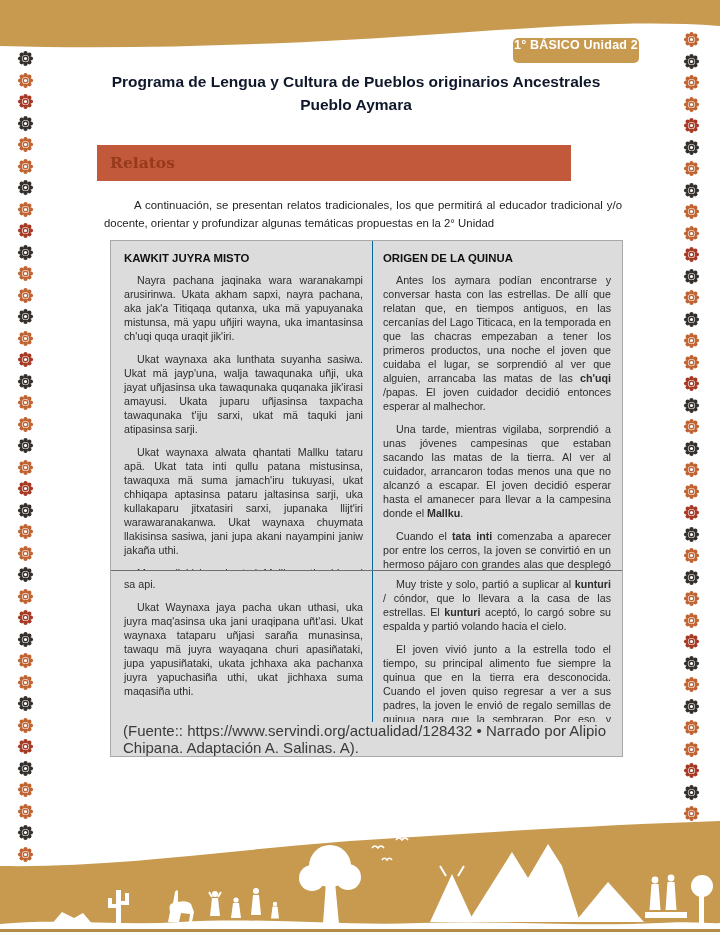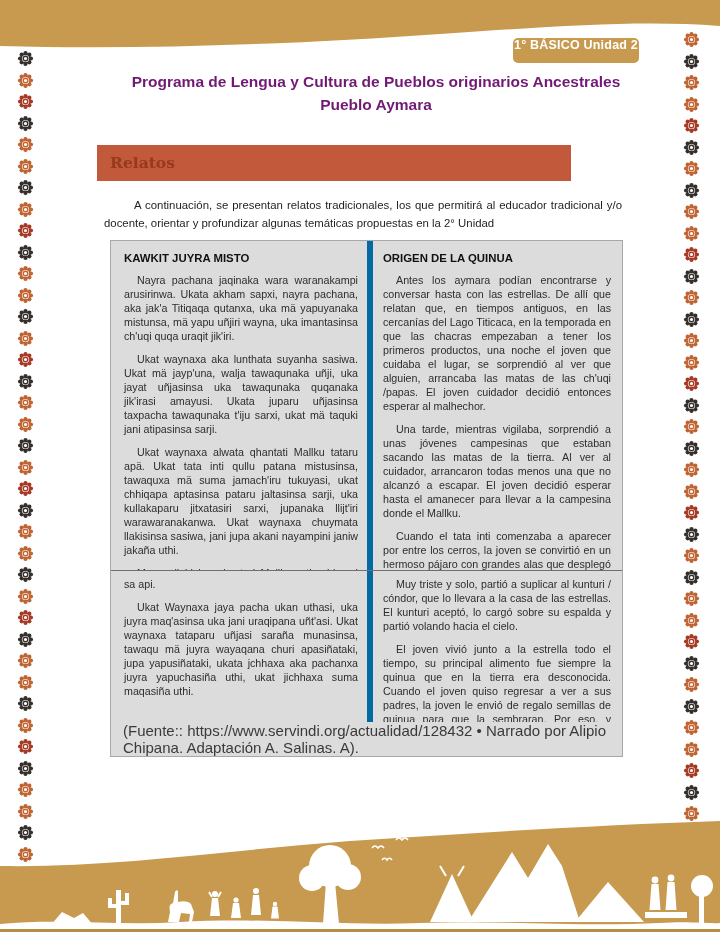--- a/index.html
+++ b/index.html
@@ -12,43 +12,43 @@
               border-radius:5px;color:#fff;font-weight:bold;font-size:12.5px;display:flex;
               justify-content:center;z-index:3;letter-spacing:.2px;}
 
   
   .border-col{position:absolute;display:flex;flex-direction:column;row-gap:4.5px;z-index:1;}
   #border-left{left:17px;top:50px;}
   #border-right{left:683px;top:31px;}
   .rosette{width:17px;height:17px;display:block;}
 
   
-  .doc-title{position:absolute;left:76px;top:70px;width:600px;text-align:center;font-weight:bold;
-             font-size:15.5px;color:#701a75;line-height:1.5;z-index:2;}
+  .doc-title{position:absolute;left:56px;top:70px;width:600px;text-align:center;font-weight:bold;
+             font-size:15.5px;color:#0f172a;line-height:1.5;z-index:2;}
 
   .relatos-banner{position:absolute;left:97px;top:145px;width:474px;height:36px;background:#c2593a;z-index:2;}
   .relatos-banner .label{font-family:"DejaVu Serif",serif;font-weight:bold;font-size:15.5px;
              color:#97391c;display:inline-block;padding:8px 0 0 13px;}
 
   .intro{position:absolute;left:104px;top:186px;width:518px;font-size:11.4px;line-height:1.55;
          text-align:justify;color:#1e1e1e;text-indent:30px;z-index:2;}
 
   
   .story-box{position:absolute;left:110px;top:240px;width:513px;height:517px;background:#dcdcdc;
              border:1px solid #a8a8a8;box-sizing:border-box;z-index:2;display:flex;flex-direction:column;}
   .row-top{display:flex;height:331px;border-bottom:1px solid #6f6f6f;overflow:hidden;}
   .row-bottom{display:flex;height:152px;overflow:hidden;}
-  .cell-l{width:262px;border-right:6px solid #0369a1;padding:9px 9px 0 13px;box-sizing:border-box;}
+  .cell-l{width:262px;border-right:1px solid #0369a1;padding:9px 9px 0 13px;box-sizing:border-box;}
   .cell-r{flex:1;padding:9px 11px 0 10px;box-sizing:border-box;}
   .row-bottom .cell-l,.row-bottom .cell-r{padding-top:6px;}
   .story-title{font-weight:bold;font-size:11.4px;color:#111;margin:2px 0 9px 0;}
   .story-box p{margin:0 0 9px 0;text-indent:13px;text-align:justify;font-size:10.7px;
                line-height:1.31;color:#2d2d2d;}
   .story-box p.cont{text-indent:0;}
-  .story-box b{font-weight:normal;}
+  .story-box b{font-weight:bold;}
   .source-row{flex:1;display:flex;align-items:center;padding:0 12px;font-size:15px;color:#3a3a3a;}
 
   
   .footer{position:absolute;left:0;bottom:0;width:720px;height:112px;z-index:4;pointer-events:none;}
 </style>
 </head>
 <body>
 
 <svg width="0" height="0" style="position:absolute" aria-hidden="true">
   <defs>

